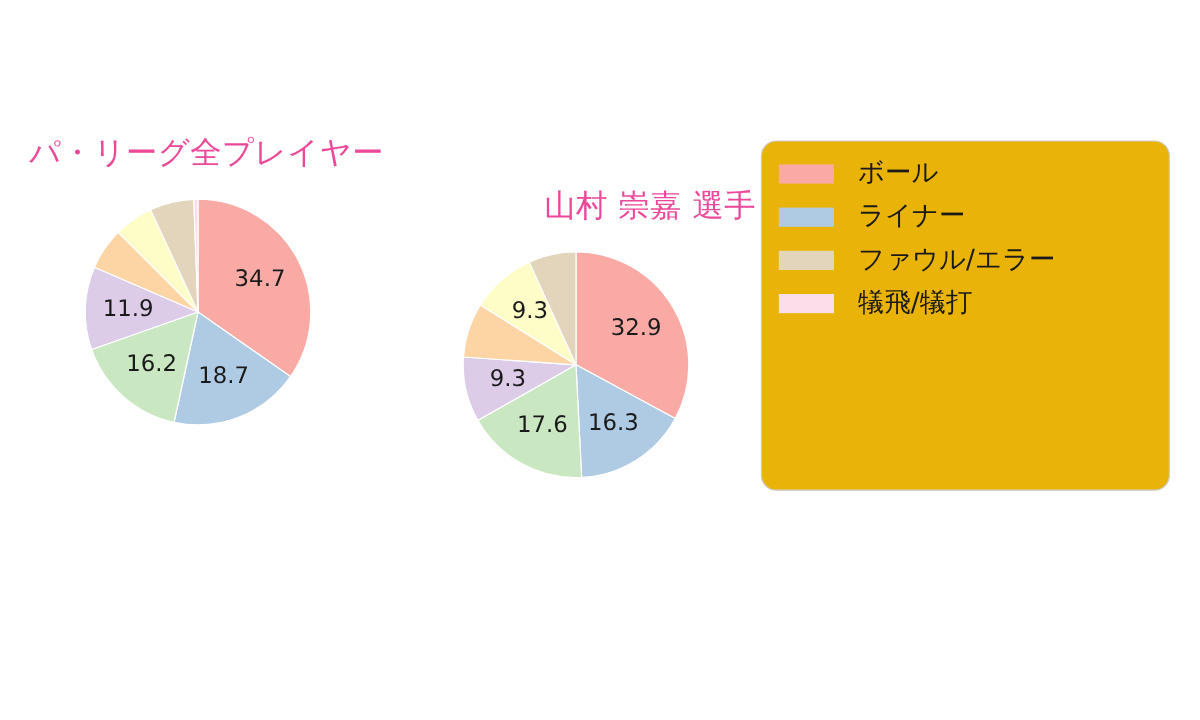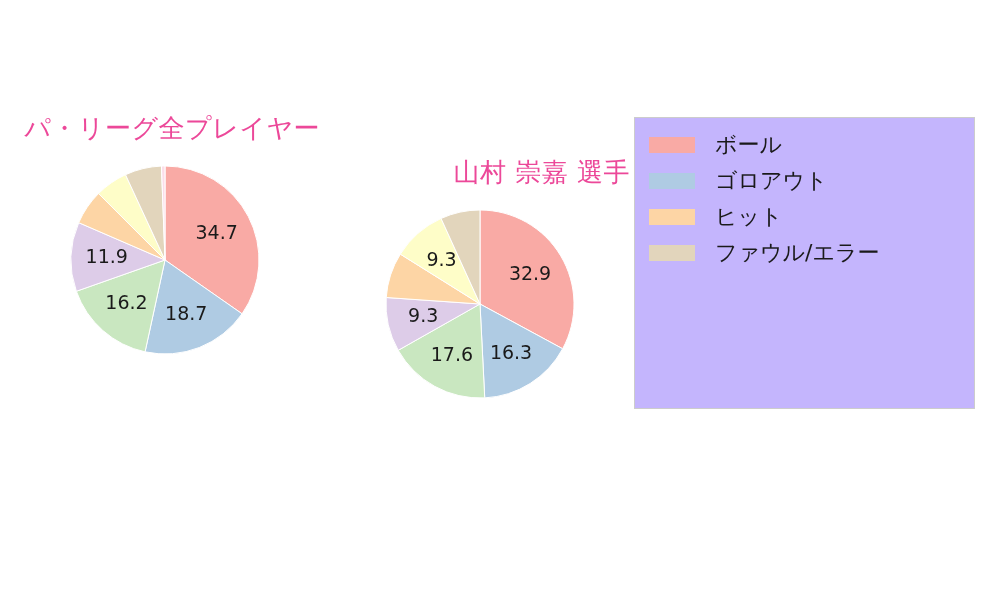--- a/index.html
+++ b/index.html
@@ -59,23 +59,23 @@
     text-anchor: middle;
     dominant-baseline: middle;
   }
 
   #legend-box {
     position: absolute;
     left: 634px;
     top: 117px;
     width: 341px;
     height: 292px;
-    background: #c4b5fd;
+    background: #eab308;
     border: 1px solid #cccccc;
-    border-radius: 0;
+    border-radius: 13px;
     box-sizing: border-box;
     padding: 9px 0 0 14px;
   }
   .legend-item {
     display: flex;
     align-items: center;
     height: 36px;
   }
   .legend-swatch {
     width: 46px;
@@ -136,25 +136,25 @@
     </div>
   </div>
 
   <div id="legend-box">
       <div class="legend-item">
         <span class="legend-swatch" style="background: rgb(249, 170, 165);"></span>
         <span class="legend-label">ボール</span>
       </div>
       <div class="legend-item">
         <span class="legend-swatch" style="background: rgb(175, 203, 227);"></span>
-        <span class="legend-label">ゴロアウト</span>
-      </div>
-      <div class="legend-item">
-        <span class="legend-swatch" style="background: rgb(253, 213, 165);"></span>
-        <span class="legend-label">ヒット</span>
+        <span class="legend-label">ライナー</span>
       </div>
       <div class="legend-item">
         <span class="legend-swatch" style="background: rgb(226, 213, 188);"></span>
         <span class="legend-label">ファウル/エラー</span>
+      </div>
+      <div class="legend-item">
+        <span class="legend-swatch" style="background: rgb(252, 221, 233);"></span>
+        <span class="legend-label">犠飛/犠打</span>
       </div>
     </div>
 
 </div>
 
 </body></html>

